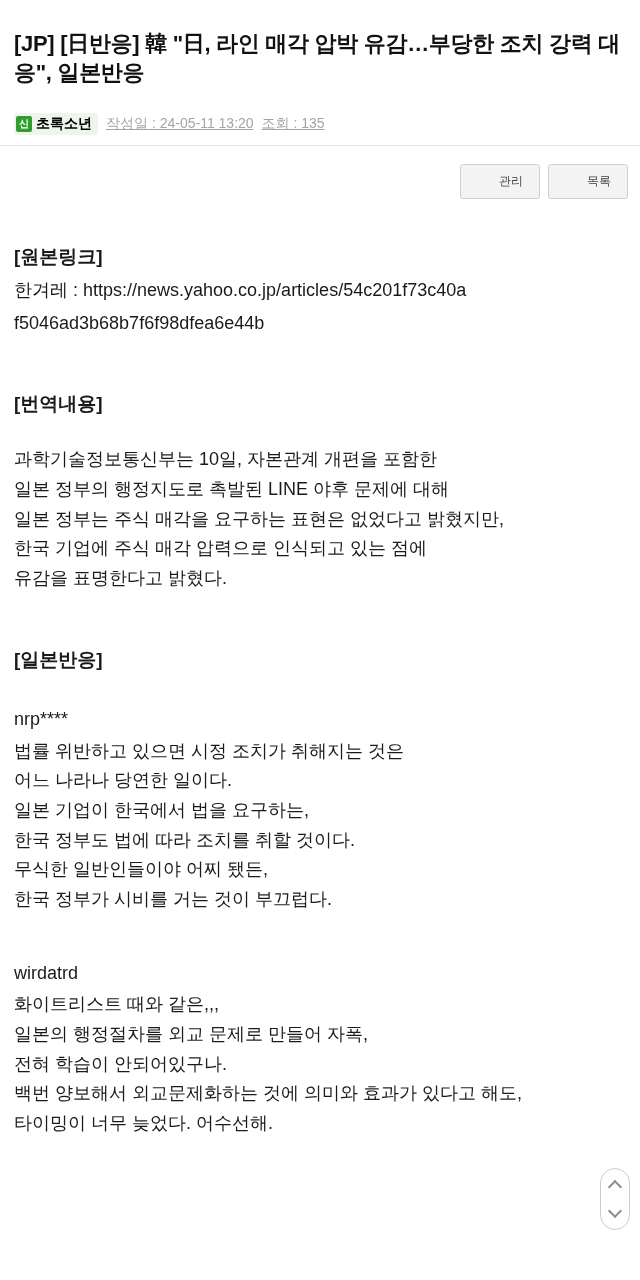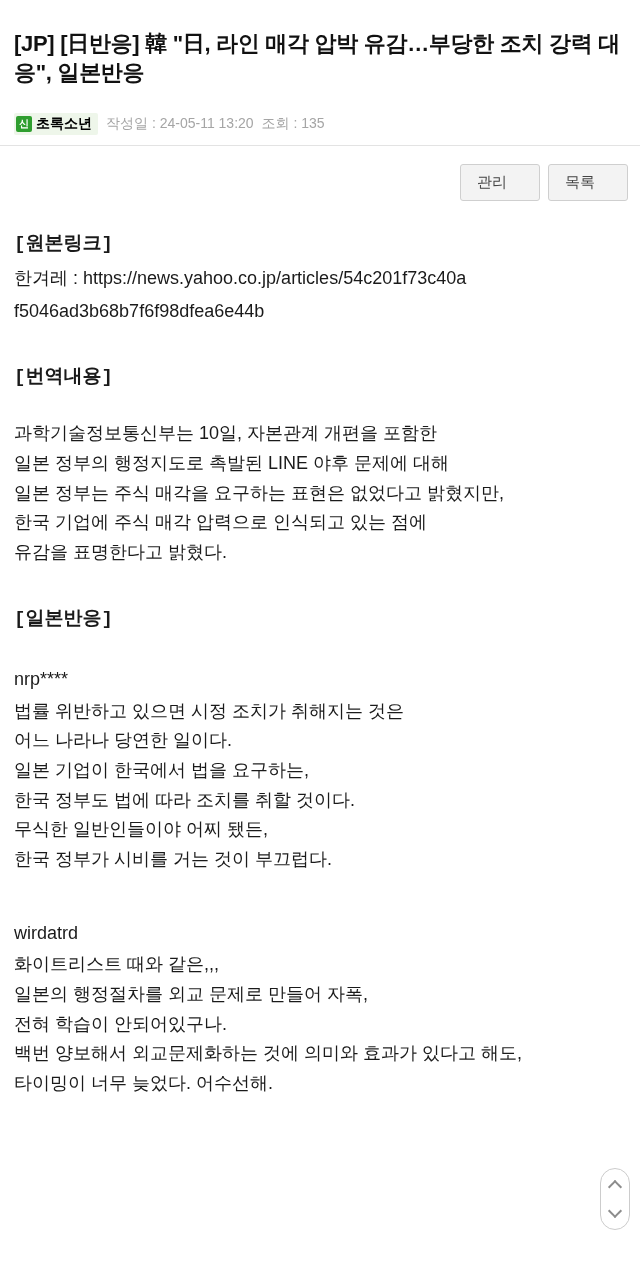--- a/index.html
+++ b/index.html
@@ -55,54 +55,54 @@
     display: inline-block;
   }
   .author-name {
     font-size: 14px;
     font-weight: bold;
     color: #000000;
   }
   .meta-date, .meta-views {
     font-size: 14px;
     color: #a5a5a5;
+    text-decoration: underline;
   }
   .divider {
     height: 1px;
     background: #e3e3e3;
     margin: 0 0 0 0;
   }
   .btn-row {
     display: flex;
     justify-content: flex-end;
     gap: 8px;
     padding: 18px 12px 10px 12px;
   }
   .btn {
     min-width: 80px;
     padding: 8px 16px;
     background: #f3f3f3;
     border: 1px solid #cfcfcf;
     border-radius: 3px;
-    font-size: 15px;
+    font-size: 12px;
     color: #444444;
-    text-align: left;
+    text-align: right;
     cursor: pointer;
   }
   .content {
     padding: 8px 14px 40px 14px;
     font-size: 18px;
     line-height: 1.65;
     color: #1a1a1a;
   }
   .section-head {
     font-weight: bold;
     font-size: 19px;
-    margin: 10px 0 4px 0;
-    font-family: Liberation Mono, monospace;
+    margin: 24px 0 4px 0;
   }
   .link-line {
     font-size: 18px;
     word-break: break-all;
     line-height: 1.6;
     margin-bottom: 4px;
   }
   .blank { height: 22px; }
   .para { margin: 0; }
   .nick {

